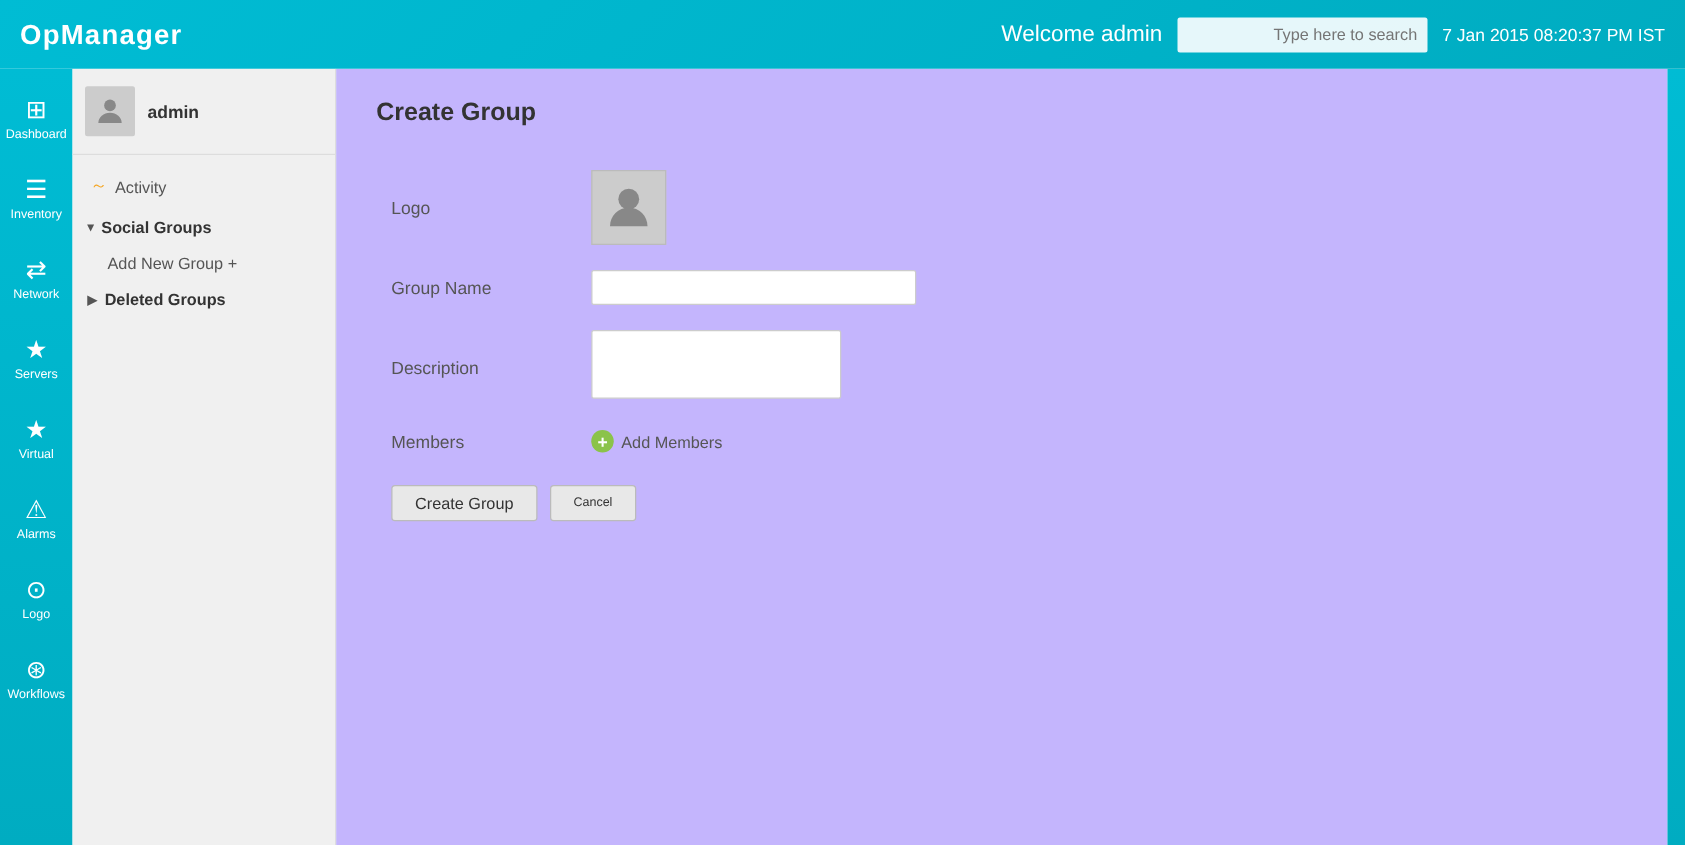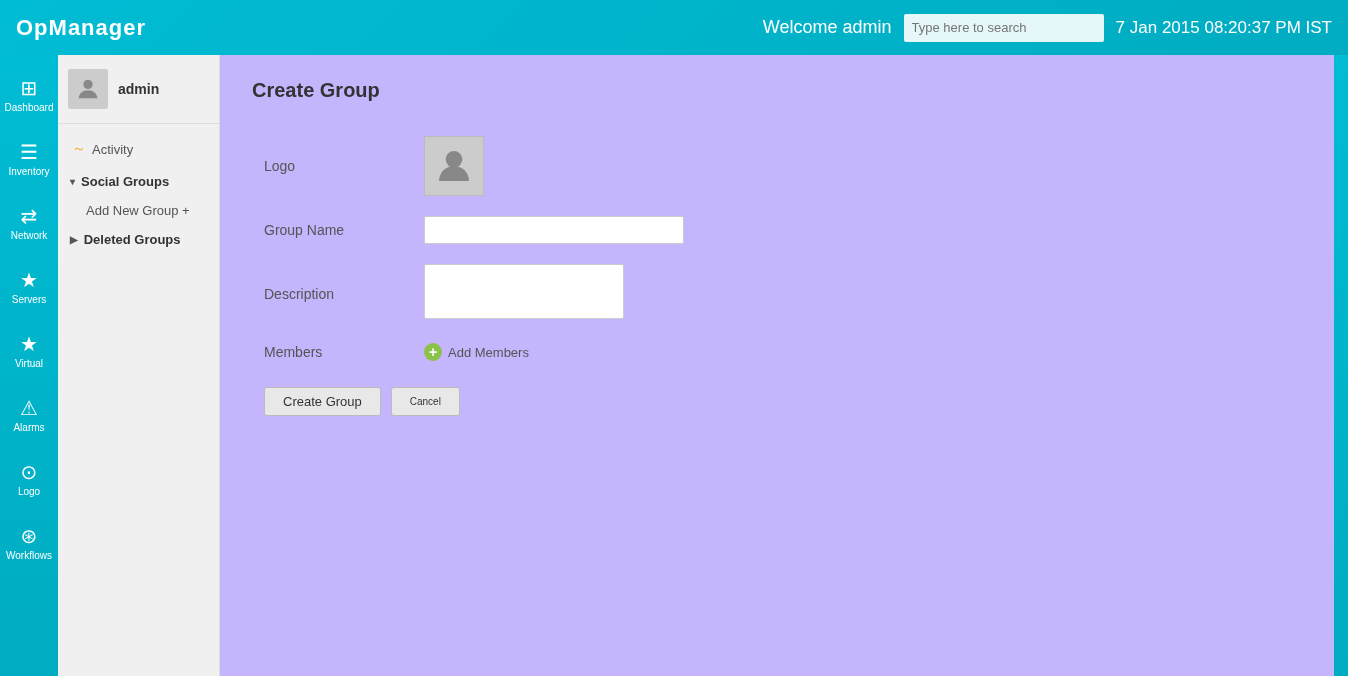--- a/index.html
+++ b/index.html
@@ -38,24 +38,25 @@
     }
     .header-search input {
       width: 200px;
       height: 28px;
       padding: 0 8px;
       border: none;
       border-radius: 2px;
       font-size: 13px;
       background: rgba(255,255,255,0.9);
       color: #555;
+      text-align: right;
     }
     .header-datetime {
       color: white;
-      font-size: 17px;
+      font-size: 14px;
       white-space: nowrap;
     }
 
     
     .main-layout {
       display: flex;
       flex: 1;
       overflow: hidden;
     }
 
@@ -85,21 +86,21 @@
       font-size: 20px;
       line-height: 1;
     }
     .icon-nav-item .icon-label {
       font-size: 10px;
       color: white;
     }
 
     
     .sidebar {
-      width: 162px;
+      width: 211px;
       background: #f0f0f0;
       border-right: 1px solid #ddd;
       display: flex;
       flex-direction: column;
       flex-shrink: 0;
     }
     .sidebar-user {
       display: flex;
       align-items: center;
       padding: 14px 10px;

